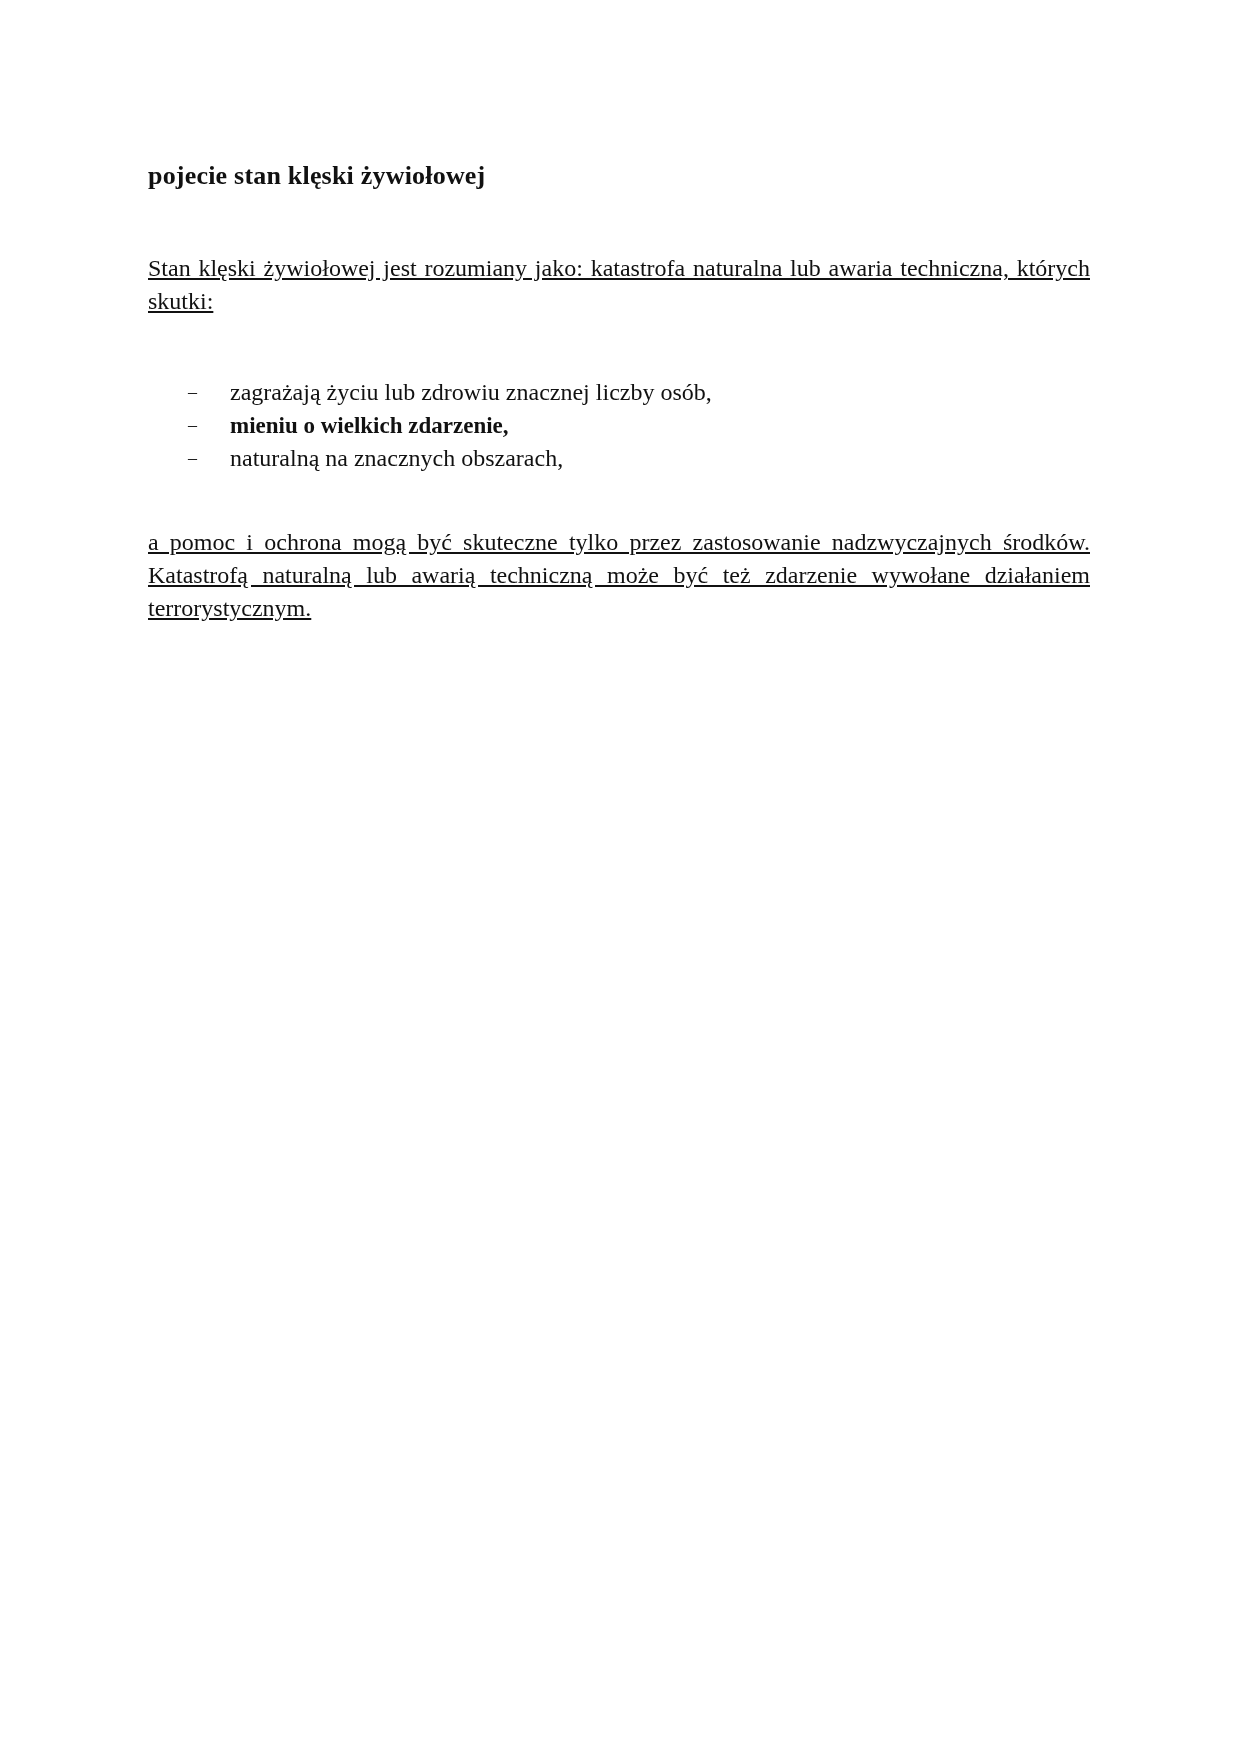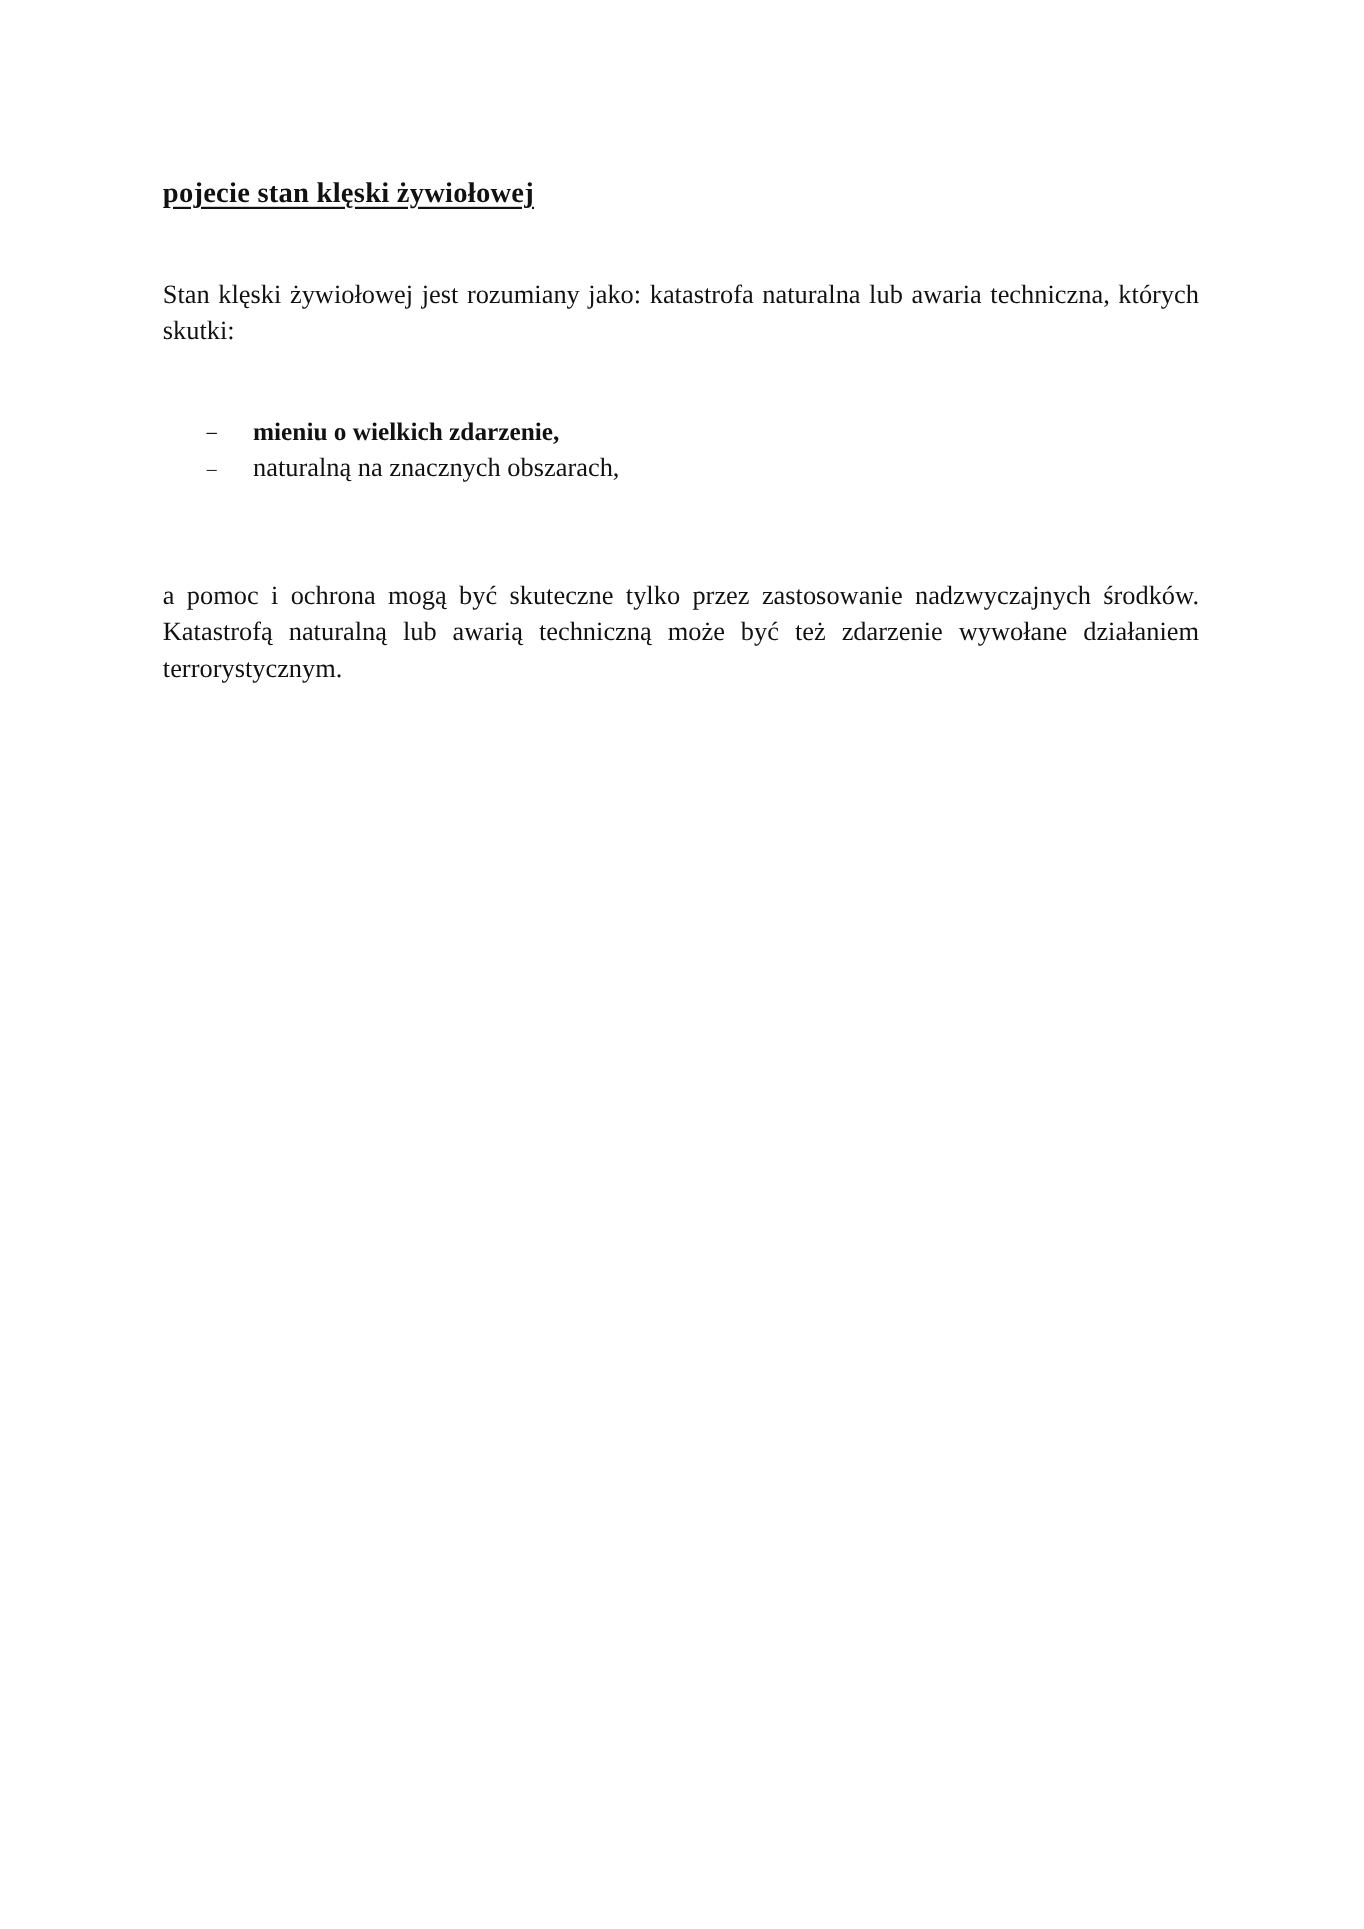--- a/index.html
+++ b/index.html
@@ -24,34 +24,34 @@
     }
     .heading {
       position: absolute;
       left: 148px;
       top: 160px;
       margin: 0;
       font-family: "Liberation Serif", serif;
       font-weight: bold;
       font-size: 26px;
       line-height: 32px;
-      text-decoration: underline;
       text-decoration-thickness: 2px;
       text-underline-offset: 4px;
       letter-spacing: 0.2px;
     }
     .para {
       position: absolute;
       left: 148px;
       width: 942px;
       margin: 0;
       font-size: 24px;
       line-height: 33px;
       text-align: justify;
       text-align-last: left;
+      text-decoration: underline;
     }
     .p1 { top: 252px; }
     .p2 { top: 526px; }
     .list {
       position: absolute;
       left: 148px;
       top: 376px;
       margin: 0;
       padding: 0;
       list-style: none;
@@ -79,20 +79,21 @@
 
 <div class="page">
 
   <h1 class="heading">pojecie stan klęski żywiołowej</h1>
 
   <p class="para p1">Stan klęski żywiołowej jest rozumiany jako: katastrofa naturalna lub awaria techniczna, których skutki:</p>
 
   <ul class="list">
     <li>
       <span class="dash">–</span>
+      <span class="txt">zagrażają życiu lub zdrowiu znacznej liczby osób,</span>
     </li>
     <li class="emph">
       <span class="dash">–</span>
       <span class="txt">mieniu o wielkich zdarzenie,</span>
     </li>
     <li>
       <span class="dash">–</span>
       <span class="txt">naturalną na znacznych obszarach,</span>
     </li>
   </ul>

